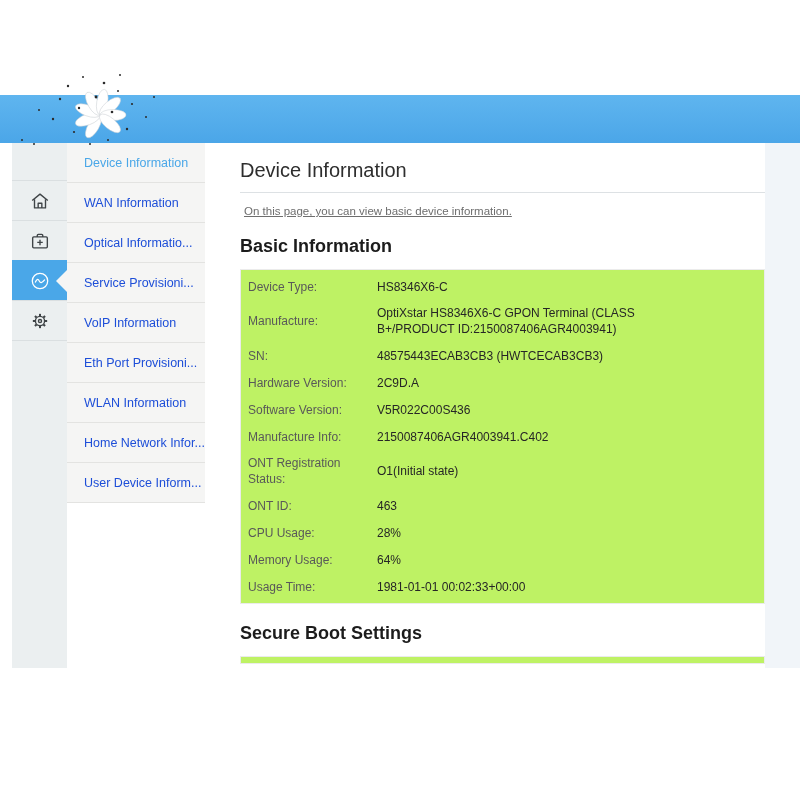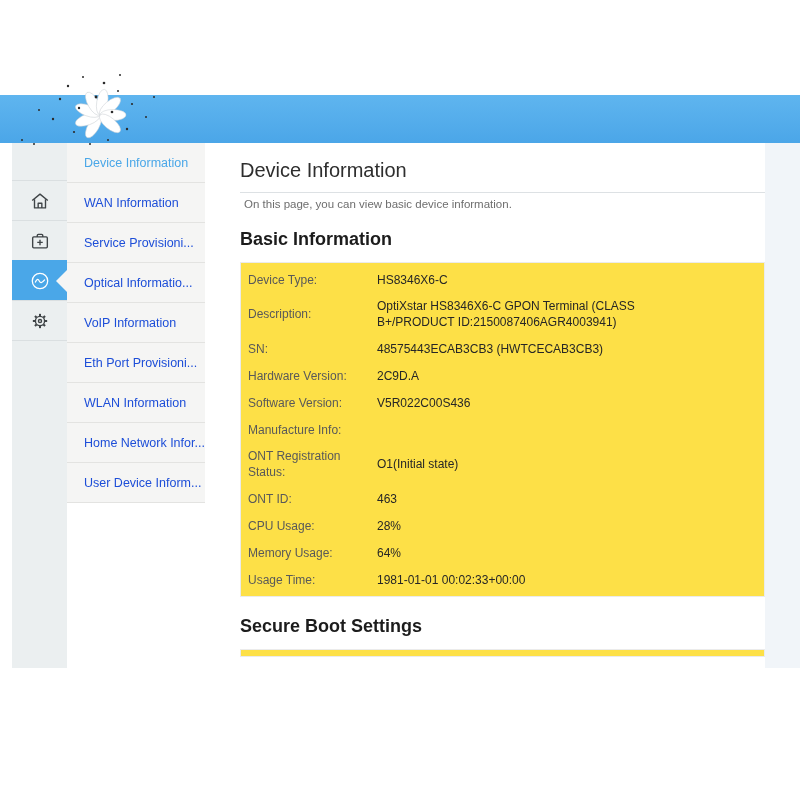--- a/index.html
+++ b/index.html
@@ -56,24 +56,24 @@
     position:absolute;left:205px;top:143px;width:560px;height:525px;
     background:#ffffff;overflow:hidden;z-index:1;
   }
   .right-strip{
     position:absolute;left:765px;top:143px;width:35px;height:525px;
     background:#f1f5f9;z-index:1;
   }
   .main-inner{margin-left:35px;width:525px;}
   .page-title{margin-top:16px;font-size:20px;color:#2e2e2e;font-weight:400;}
   .title-divider{margin-top:10px;border-top:1px solid #dde1e4;height:0;}
-  .page-subtitle{margin-top:5px;margin-left:4px;font-size:11.5px;color:#6e6e6e;}
+  .page-subtitle{margin-top:12px;margin-left:4px;font-size:11.5px;color:#6e6e6e;text-decoration:underline;}
   .section-heading{margin-top:19px;font-size:18px;font-weight:700;color:#1c1c1c;}
   .kv-table{
-    margin-top:12px;background:#fde047;border:1px solid #ebebeb;
+    margin-top:12px;background:#bef264;border:1px solid #ebebeb;
     padding:3px 0;box-sizing:border-box;
   }
   .kv-row{display:flex;align-items:center;padding:5px 0;min-height:17px;}
   .kv-label{width:129px;margin-left:7px;flex:none;font-size:12px;color:#595959;line-height:16px;}
   .kv-value{flex:1;padding-right:55px;font-size:12px;color:#262626;line-height:16px;}
   .rail-icon{display:block;}
 </style>
 </head>
 <body>
 
@@ -180,25 +180,25 @@
 
     <div class="submenu-item selected">
       <span class="submenu-label">Device Information</span>
     </div>
 
     <div class="submenu-item">
       <span class="submenu-label">WAN Information</span>
     </div>
 
     <div class="submenu-item">
+      <span class="submenu-label">Optical Informatio...</span>
+    </div>
+
+    <div class="submenu-item">
       <span class="submenu-label">Service Provisioni...</span>
-    </div>
-
-    <div class="submenu-item">
-      <span class="submenu-label">Optical Informatio...</span>
     </div>
 
     <div class="submenu-item">
       <span class="submenu-label">VoIP Information</span>
     </div>
 
     <div class="submenu-item">
       <span class="submenu-label">Eth Port Provisioni...</span>
     </div>
 
@@ -223,41 +223,42 @@
 
     <div class="section-heading">Basic Information</div>
     <div class="kv-table">
 
         <div class="kv-row">
           <div class="kv-label">Device Type:</div>
           <div class="kv-value">HS8346X6-C</div>
         </div>
 
         <div class="kv-row">
-          <div class="kv-label">Description:</div>
+          <div class="kv-label">Manufacture:</div>
           <div class="kv-value">OptiXstar HS8346X6-C GPON Terminal (CLASS B+/PRODUCT ID:2150087406AGR4003941)</div>
         </div>
 
         <div class="kv-row">
           <div class="kv-label">SN:</div>
           <div class="kv-value">48575443ECAB3CB3 (HWTCECAB3CB3)</div>
         </div>
 
         <div class="kv-row">
           <div class="kv-label">Hardware Version:</div>
           <div class="kv-value">2C9D.A</div>
         </div>
 
         <div class="kv-row">
           <div class="kv-label">Software Version:</div>
           <div class="kv-value">V5R022C00S436</div>
         </div>
 
         <div class="kv-row">
           <div class="kv-label">Manufacture Info:</div>
+          <div class="kv-value">2150087406AGR4003941.C402</div>
         </div>
 
         <div class="kv-row">
           <div class="kv-label">ONT Registration Status:</div>
           <div class="kv-value">O1(Initial state)</div>
         </div>
 
         <div class="kv-row">
           <div class="kv-label">ONT ID:</div>
           <div class="kv-value">463</div>

